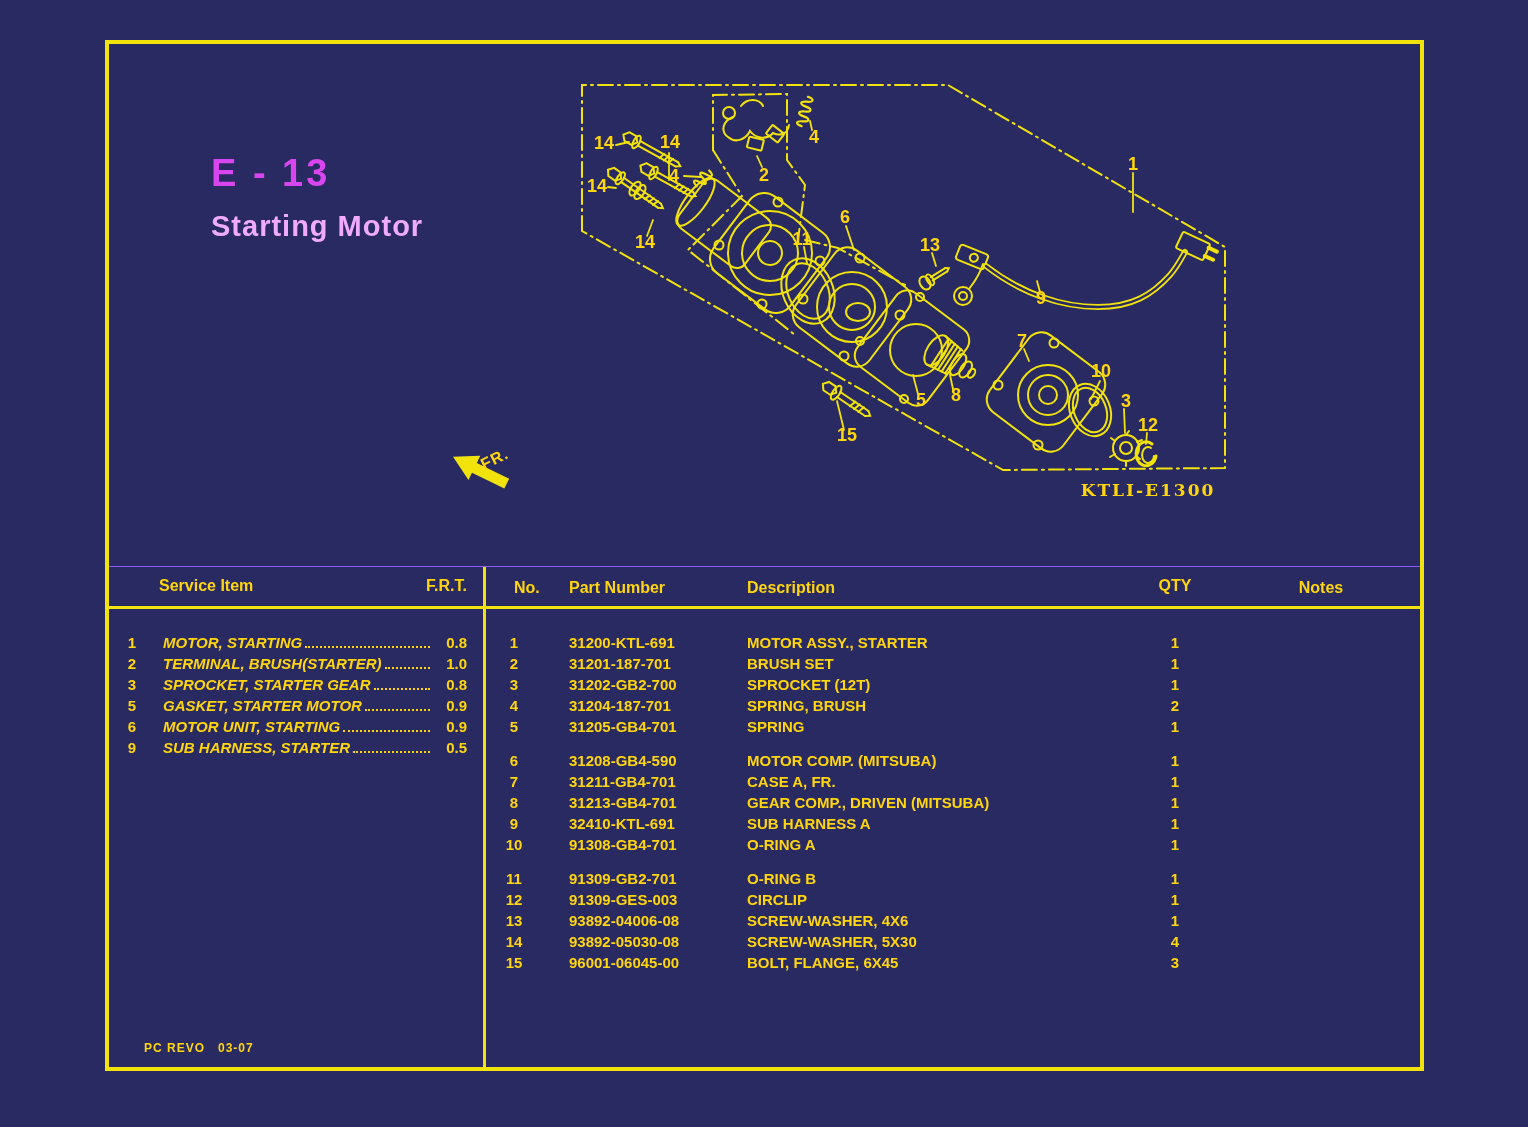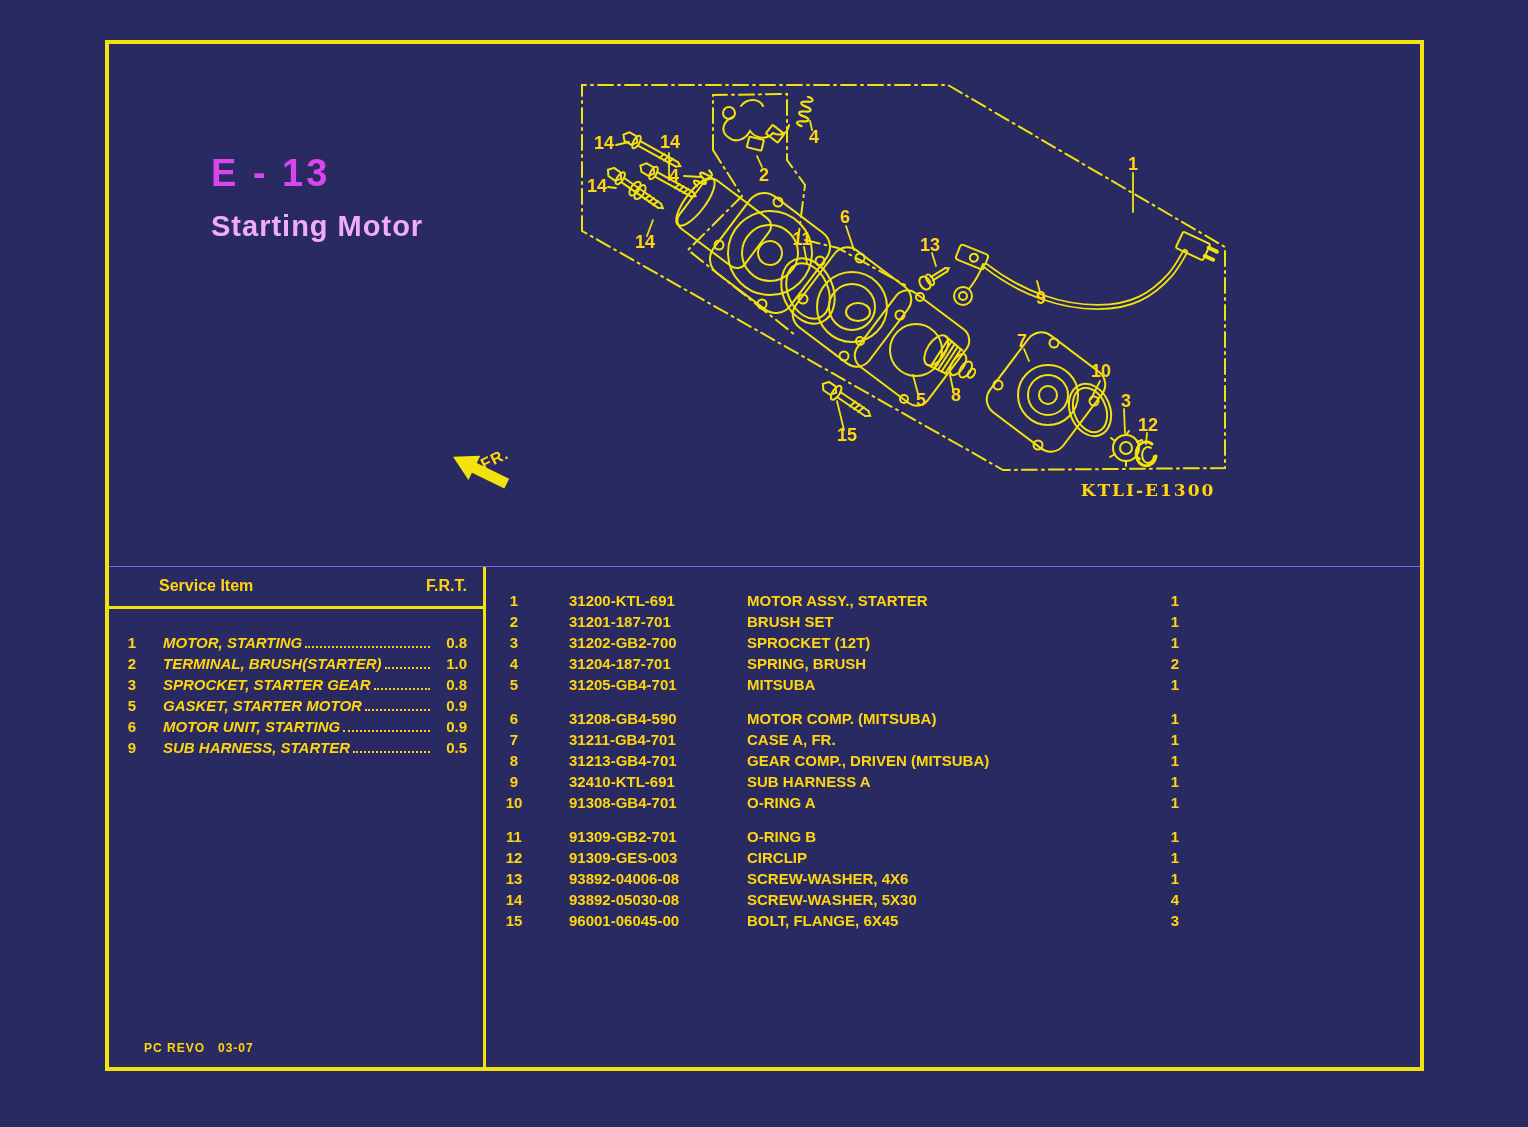--- a/index.html
+++ b/index.html
@@ -313,20 +313,27 @@
               <span class="s-no">9</span>
               <span class="s-item">SUB HARNESS, STARTER</span>
               <span class="leader"></span>
               <span class="s-frt">0.5</span>
             </div>
           </div>
         <div class="footer-label">PC REVO   03-07</div>
       </div>
 
       <div class="tright">
+        <div class="thead">
+          <span class="h-no">No.</span>
+          <span class="h-part">Part Number</span>
+          <span class="h-desc">Description</span>
+          <span class="h-qty">QTY</span>
+          <span class="h-notes">Notes</span>
+        </div>
         <div class="rows">
             <div class="pgroup">
               <div class="prow">
                 <span class="col-no">1</span>
                 <span class="col-part">31200-KTL-691</span>
                 <span class="col-desc">MOTOR ASSY., STARTER</span>
                 <span class="col-qty">1</span>
                 <span class="col-notes"></span>
               </div>
               <div class="prow">
@@ -346,21 +353,21 @@
               <div class="prow">
                 <span class="col-no">4</span>
                 <span class="col-part">31204-187-701</span>
                 <span class="col-desc">SPRING, BRUSH</span>
                 <span class="col-qty">2</span>
                 <span class="col-notes"></span>
               </div>
               <div class="prow">
                 <span class="col-no">5</span>
                 <span class="col-part">31205-GB4-701</span>
-                <span class="col-desc">MITSUBA</span>
+                <span class="col-desc">SPRING</span>
                 <span class="col-qty">1</span>
                 <span class="col-notes"></span>
               </div>
             </div>
             <div class="pgroup gap">
               <div class="prow">
                 <span class="col-no">6</span>
                 <span class="col-part">31208-GB4-590</span>
                 <span class="col-desc">MOTOR COMP. (MITSUBA)</span>
                 <span class="col-qty">1</span>

